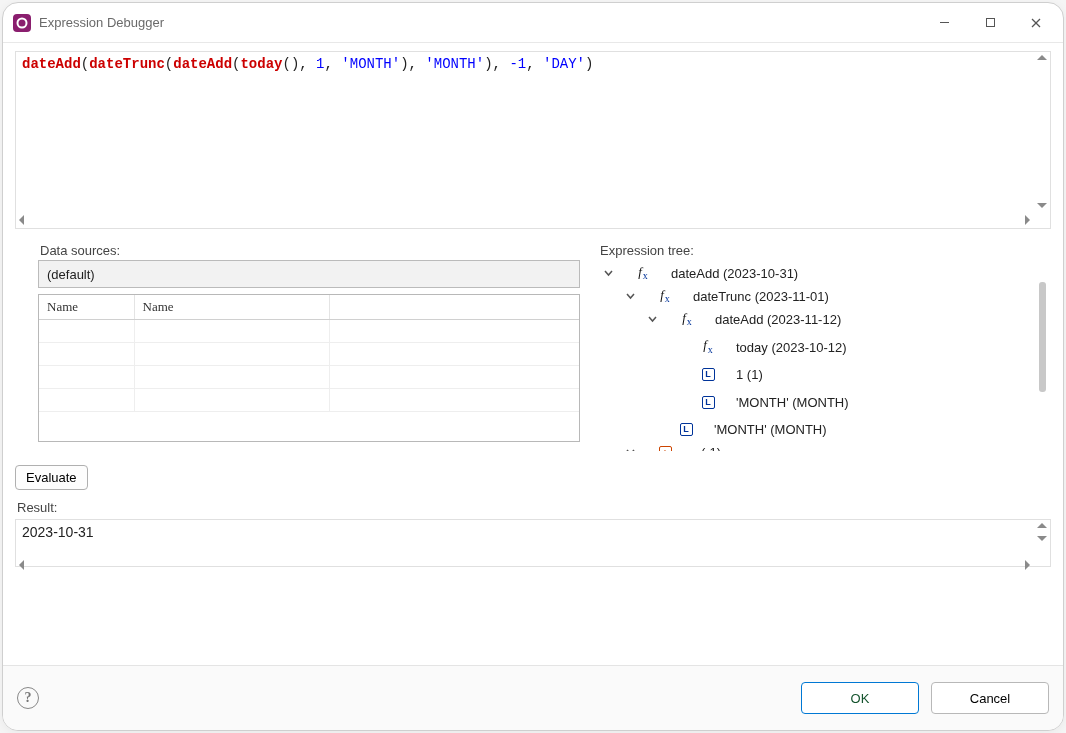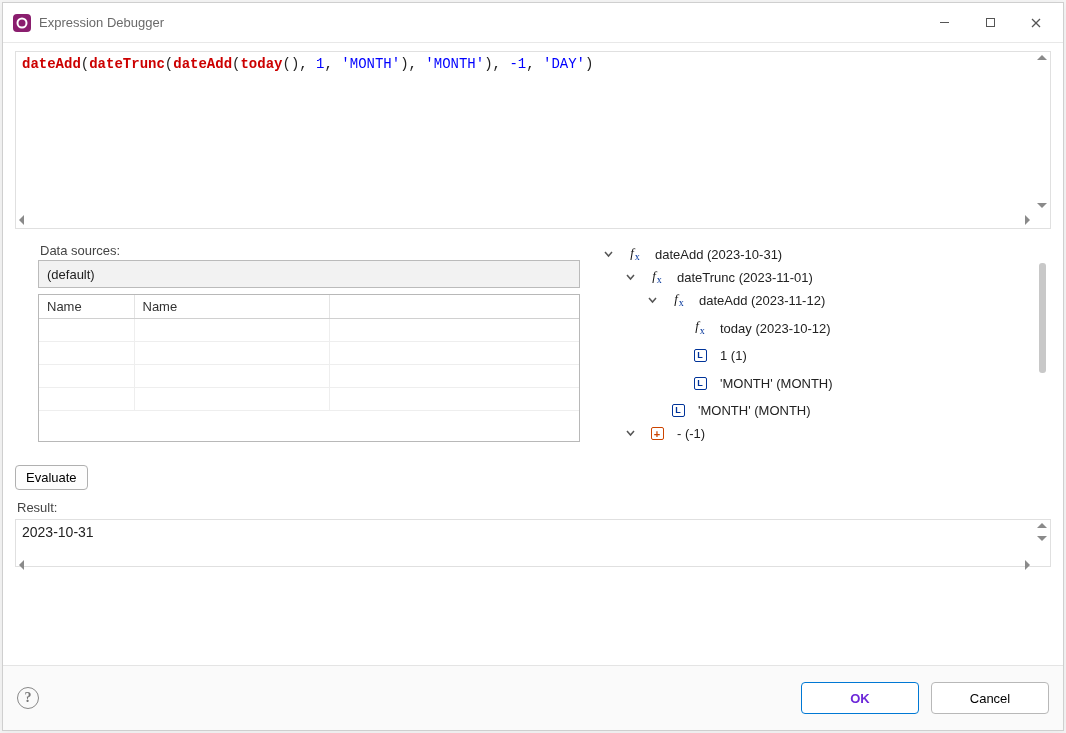--- a/index.html
+++ b/index.html
@@ -28,21 +28,21 @@
     display:flex;
     align-items:flex-start;
     justify-content:flex-start;
   }
   .window{
     width:1062px;
     height:729px;
     margin:2px;
     background:#ffffff;
     border:1px solid #cfcfcf;
-    border-radius:0;
+    border-radius:16px;
     display:flex;
     flex-direction:column;
     overflow:hidden;
     box-shadow:0 2px 10px rgba(0,0,0,0.05);
   }
   
   .titlebar{
     height:40px;
     display:flex;
     align-items:center;
@@ -117,35 +117,35 @@
     display:flex;align-items:center;
     padding:0 8px;
     background:#f2f2f2;
     margin-bottom:6px;
   }
   .dstable{
     border:1px solid #b8b8b8;
     flex:0 0 148px;
     background:#fff;
   }
-  .dstable table{width:100%;border-collapse:collapse;table-layout:fixed;}
+  .dstable table{width:100%;border-collapse:collapse;table-layout:fixed;font-family:Liberation Serif, serif;}
   .dstable th{
     text-align:left;font-weight:normal;color:#333;font-size:13px;
     padding:4px 8px;border-bottom:1px solid #d0d0d0;border-right:1px solid #e4e4e4;
     height:22px;
   }
   .dstable td{border-bottom:1px solid #eeeeee;border-right:1px solid #eeeeee;height:23px;}
   .dstable th:last-child,.dstable td:last-child{border-right:none;}
   
   
   .tree-wrap{flex:1;display:flex;border:0;overflow:hidden;position:relative;}
   .tree{flex:1;padding:2px 0 0 4px;overflow:hidden;line-height:23px;}
   .tree-scroll{width:17px;display:flex;flex-direction:column;align-items:center;background:#fff;}
   .tree-scroll-thumb{width:7px;background:#c8c8c8;border-radius:3px;flex:0 0 110px;margin-top:22px;}
-  .trow{display:inline-flex;align-items:center;gap:12px;height:23px;text-align:right;}
+  .trow{display:inline-flex;align-items:center;gap:20px;height:23px;text-align:right;}
   .toggle{
     width:12px;height:12px;display:inline-flex;align-items:center;justify-content:center;
     color:#555;margin-right:1px;
   }
   .toggle svg{width:9px;height:9px;}
   .toggle-sp{width:12px;display:inline-block;}
   .ticon{width:16px;height:16px;display:inline-flex;align-items:center;justify-content:center;}
   .fx{font-family:"Times New Roman",serif;font-style:italic;font-size:13px;color:#111;}
   .fx sub{font-style:normal;color:var(--tree-blue);font-size:10px;margin-left:1px;}
   .lit{
@@ -196,21 +196,21 @@
   }
   .footer-spacer{flex:1;}
   .btn{
     min-width:118px;height:32px;
     border:1px solid #b8b8b8;border-radius:4px;
     background:#ffffff;
     font-size:13px;
     display:inline-flex;align-items:center;justify-content:center;
     margin-left:12px;
   }
-  .btn.primary{border:1.5px solid var(--ok-blue);color:#6d28d9;font-weight:bold;}
+  .btn.primary{border:1.5px solid var(--ok-blue);color:#14532d;}
 </style>
 </head>
 <body>
 
 <div class="window">
 
   <div class="titlebar">
     <span class="app-icon">
       <svg viewBox="0 0 12 12">
           <circle cx="6" cy="6" r="4.5" fill="none" stroke="#fff" stroke-width="2"></circle>
@@ -288,20 +288,21 @@
                   <td></td>
                   <td></td>
                   <td></td>
                 </tr>
               </tbody>
             </table>
         </div>
       </div>
 
       <div class="right-col">
+        <div class="lbl">Expression tree:</div>
         <div class="tree-wrap">
           <div class="tree" id="tree"><div class="trow" style="padding-left: 0px;">
                 <span class="toggle">
                   <svg viewBox="0 0 9 9">
                     <path d="M1 2 L4.5 6 L8 2" fill="none" stroke="#555" stroke-width="1.5"></path>
                   </svg>
                 </span>
                 <span class="ticon">
                   <span class="fx">f<sub>x</sub></span>
                 </span>

